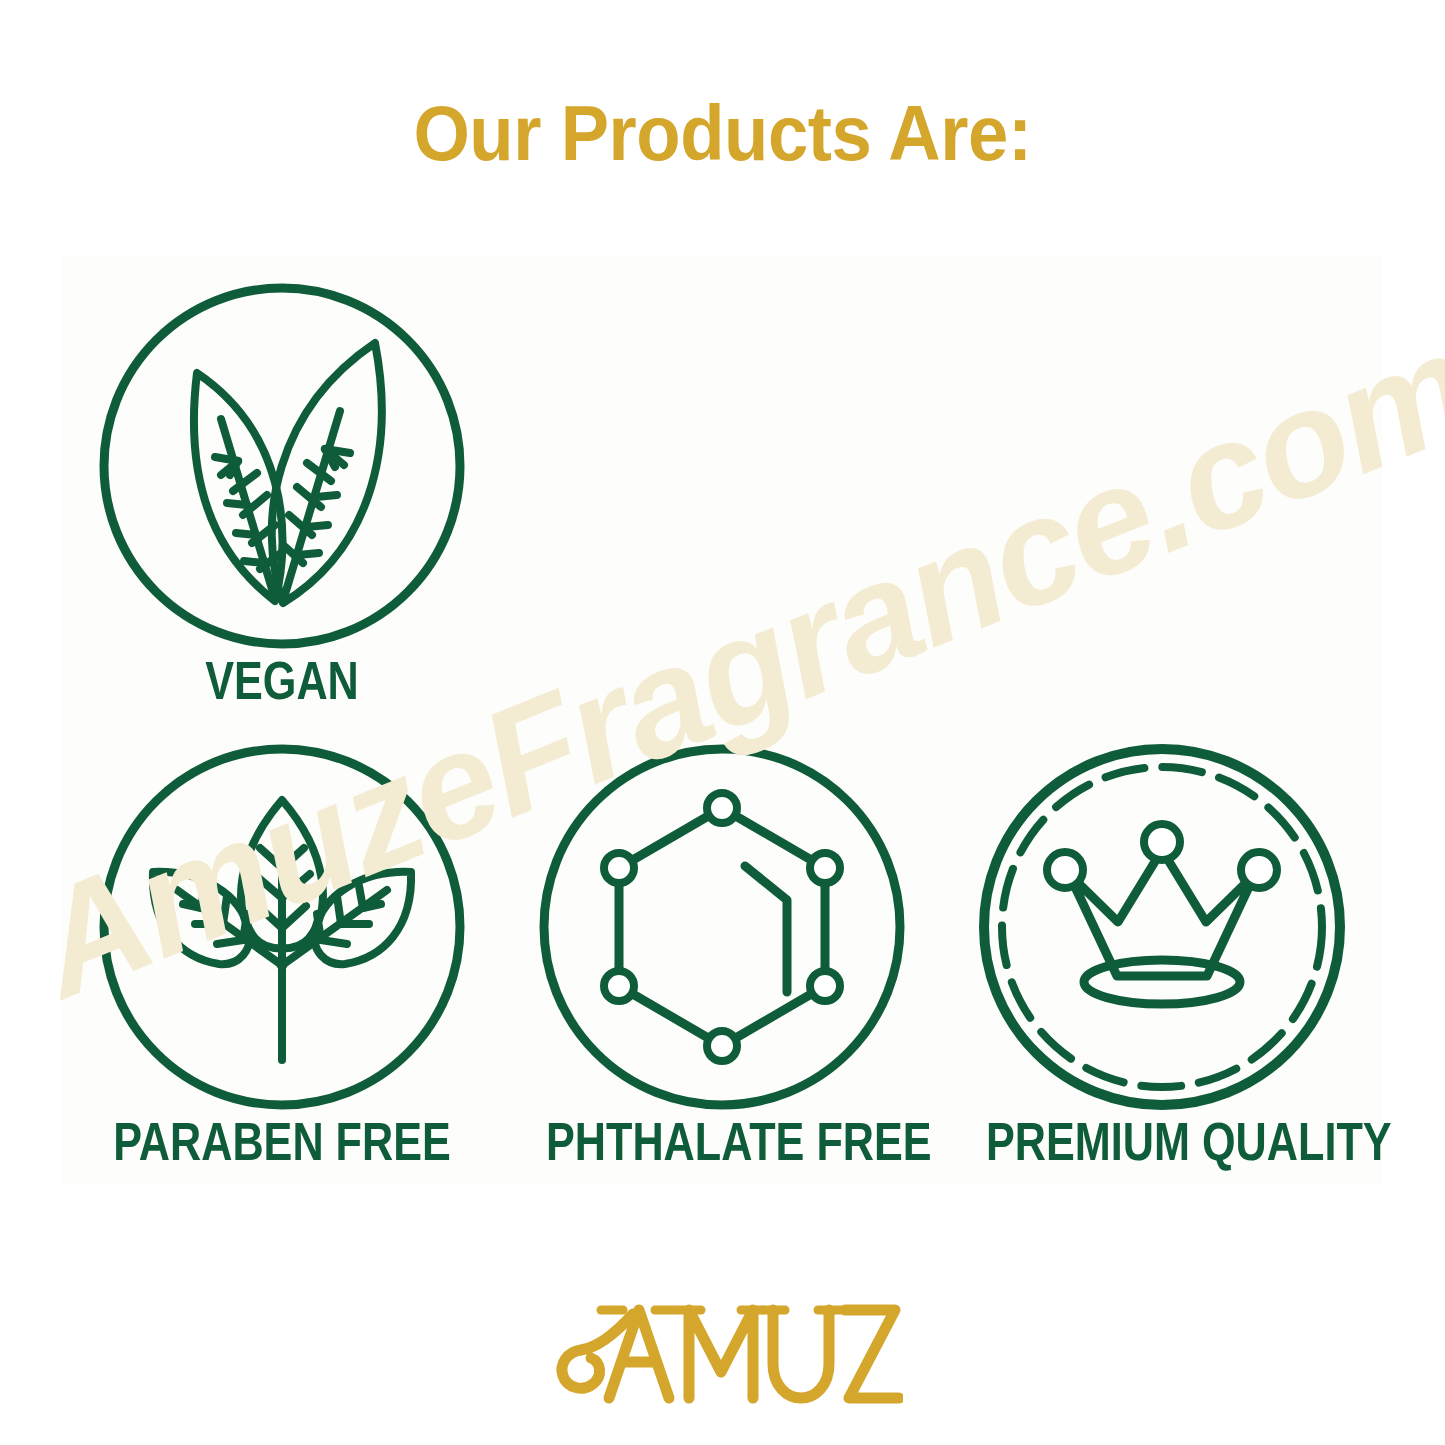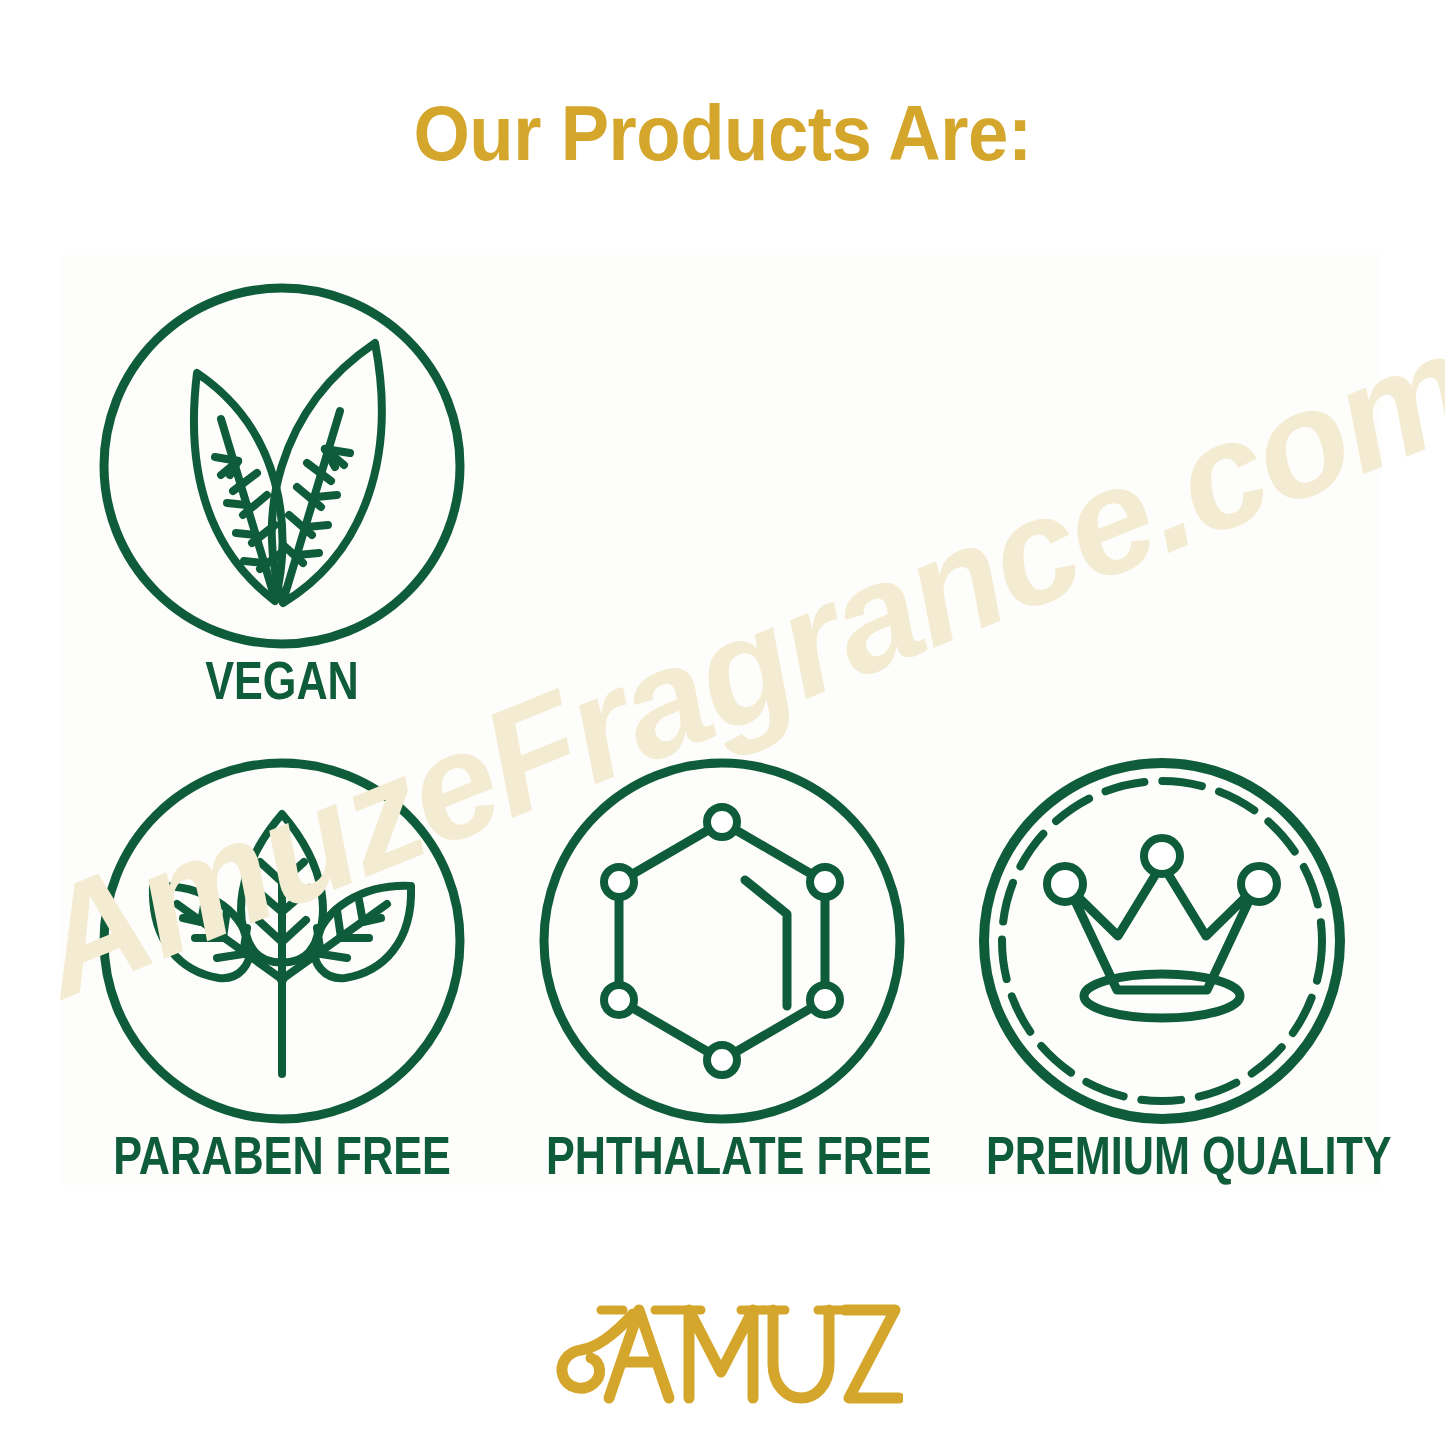--- a/index.html
+++ b/index.html
@@ -64,21 +64,21 @@
     z-index:2;
   }
   .cell{
     position:absolute;
     width:440px;height:462px;
   }
   .cell.c0{left:0px;}
   .cell.c1{left:440px;}
   .cell.c2{left:880px;}
   .cell.r0{top:11px;}
-  .cell.r1{top:486px;text-decoration:underline;}
+  .cell.r1{top:472px;text-decoration:underline;}
 
   .badge{
     position:absolute;
     left:50%;top:12px;
     transform:translateX(-50%);
     width:370px;height:370px;
   }
   .badge svg{display:block;width:370px;height:370px;}
 
   .cap{

